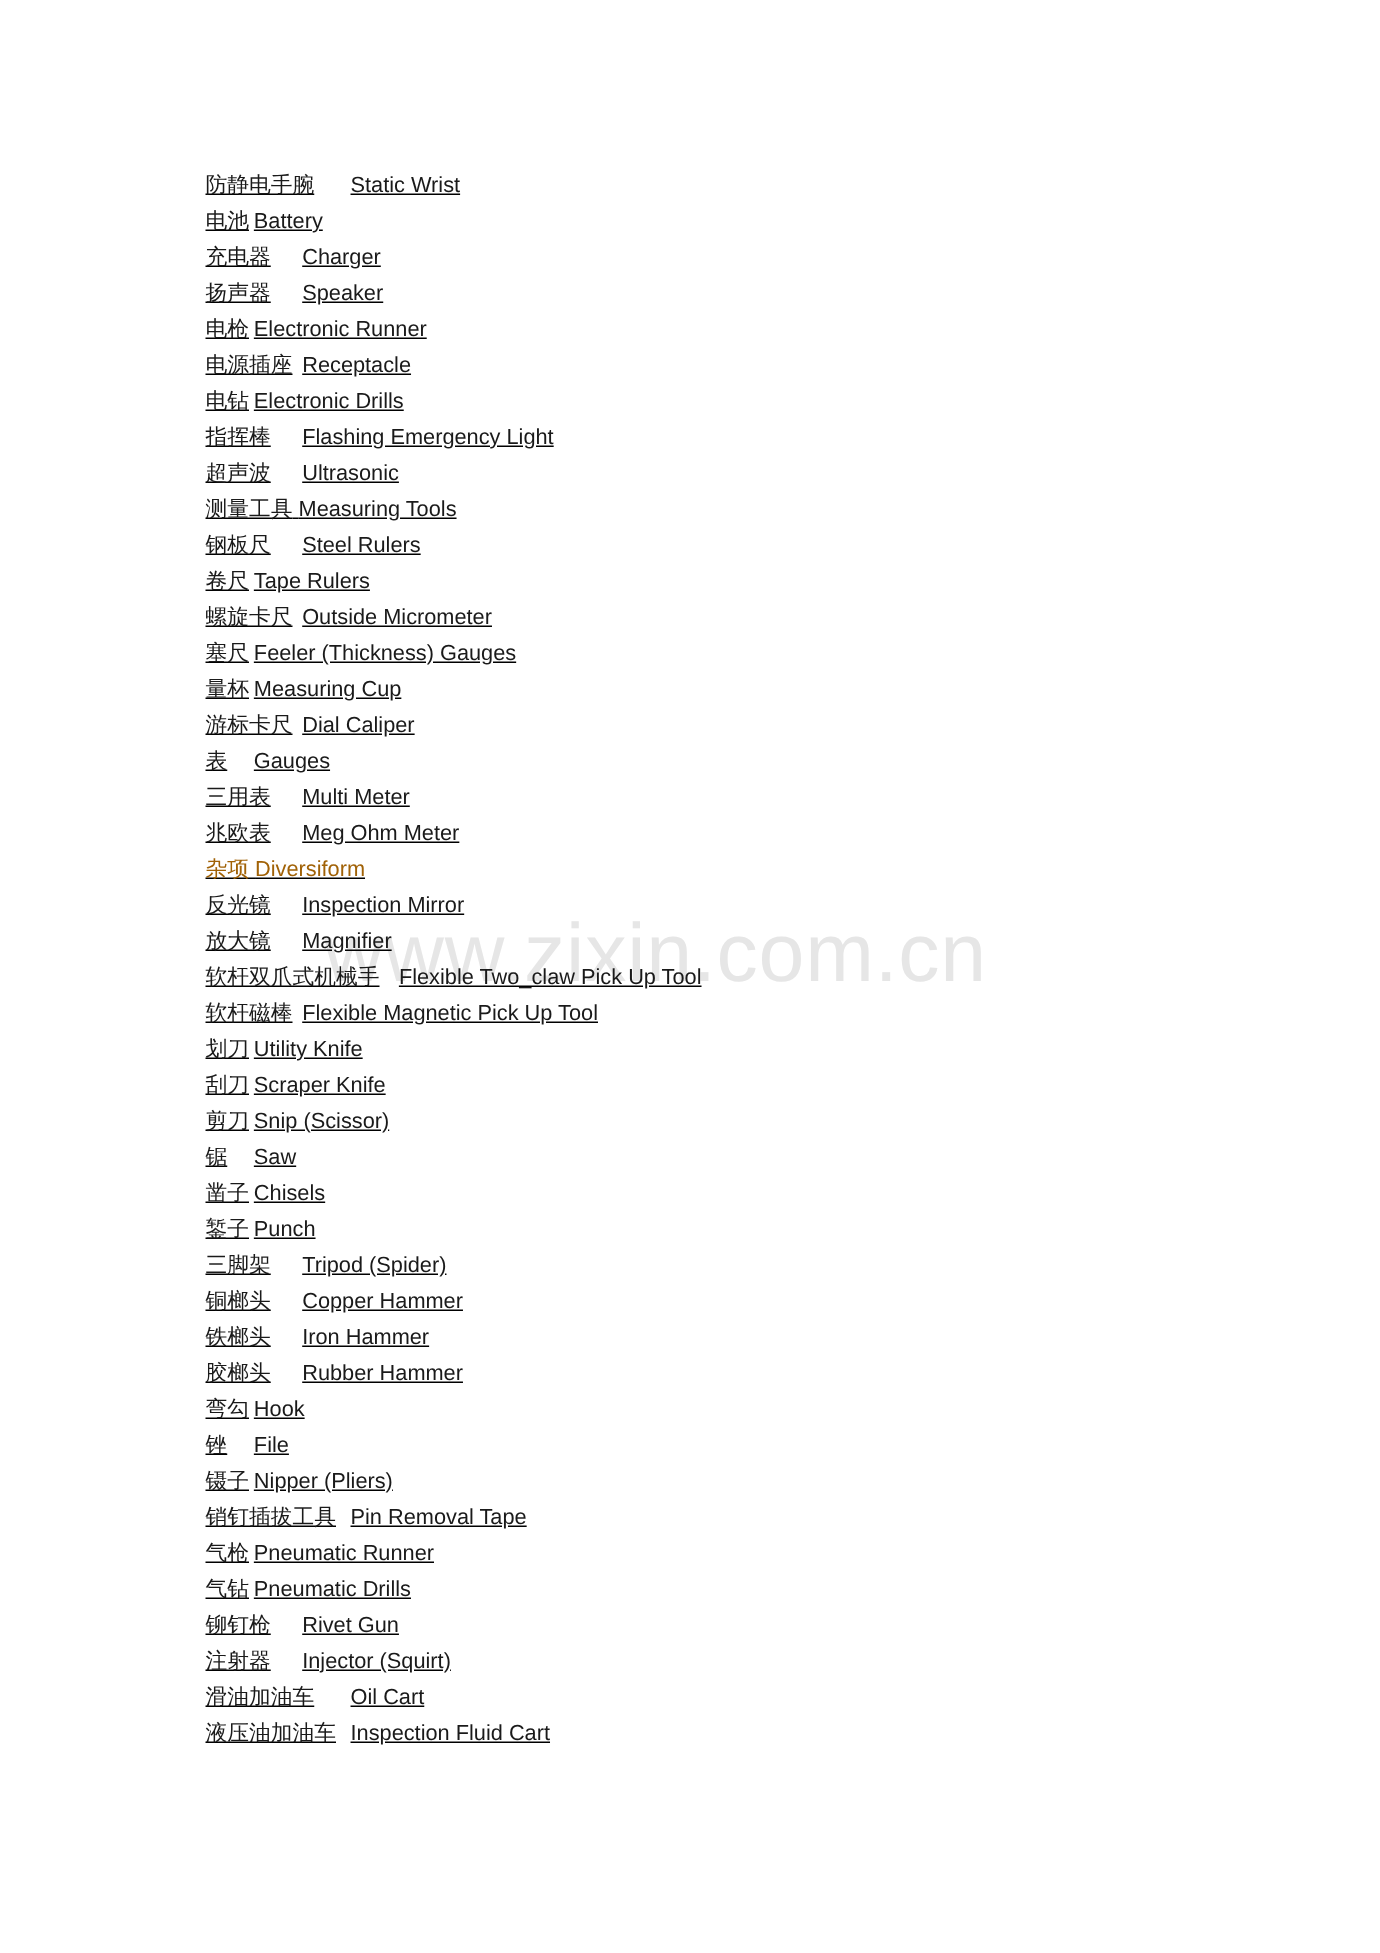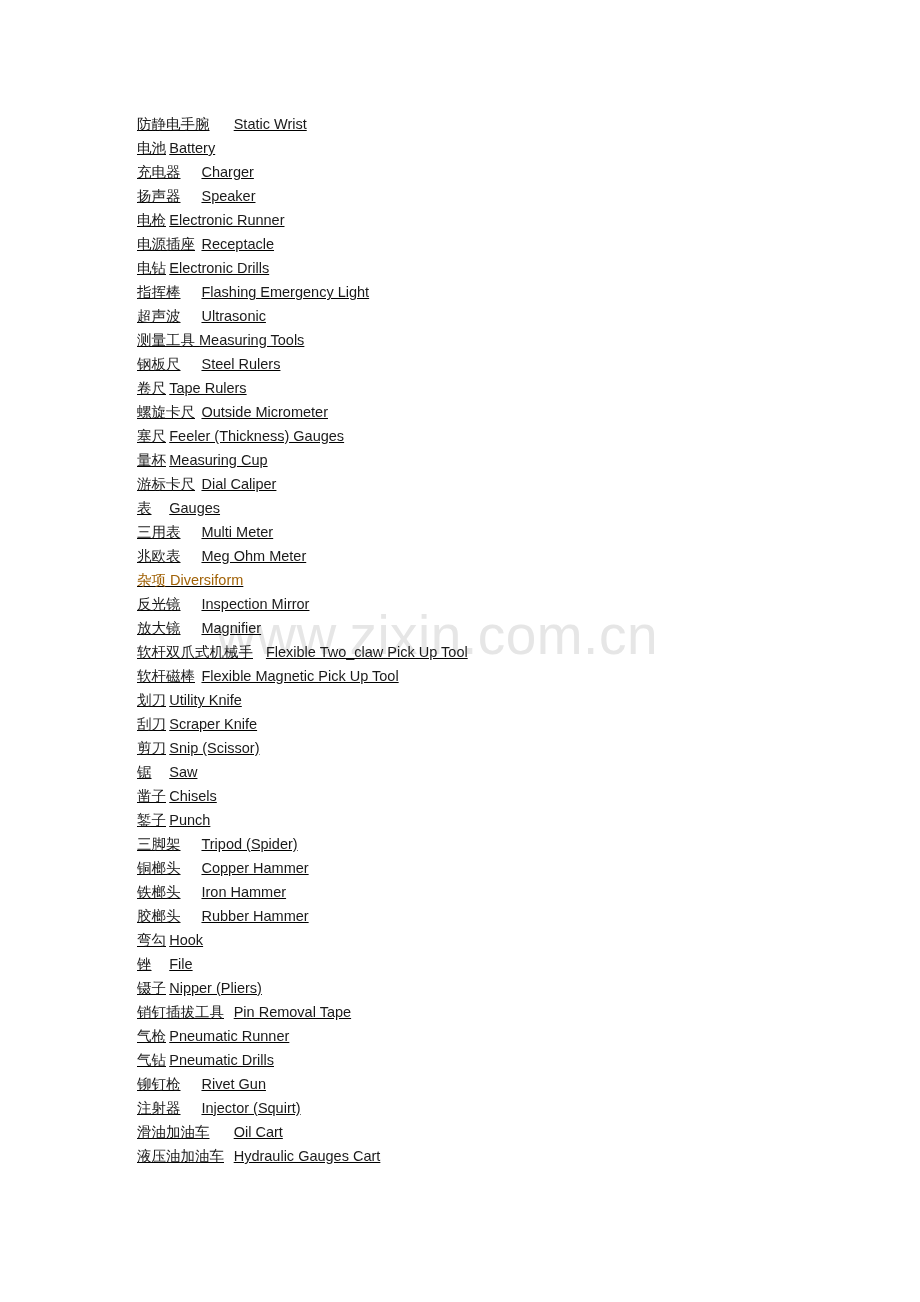--- a/index.html
+++ b/index.html
@@ -107,16 +107,16 @@
       <div class="entry"><span>胶榔头</span><span>	</span><span>Rubber Hammer</span></div>
       <div class="entry"><span>弯勾</span><span>	</span><span>Hook</span></div>
       <div class="entry"><span>锉</span><span>	</span><span>File</span></div>
       <div class="entry"><span>镊子</span><span>	</span><span>Nipper (Pliers)</span></div>
       <div class="entry"><span>销钉插拔工具</span><span>	</span><span>Pin Removal Tape</span></div>
       <div class="entry"><span>气枪</span><span>	</span><span>Pneumatic Runner</span></div>
       <div class="entry"><span>气钻</span><span>	</span><span>Pneumatic Drills</span></div>
       <div class="entry"><span>铆钉枪</span><span>	</span><span>Rivet Gun</span></div>
       <div class="entry"><span>注射器</span><span>	</span><span>Injector (Squirt)</span></div>
       <div class="entry"><span>滑油加油车</span><span>	</span><span>Oil Cart</span></div>
-      <div class="entry"><span>液压油加油车</span><span>	</span><span>Hydraulic Gauges Cart</span></div>
+      <div class="entry"><span>液压油加油车</span><span>	</span><span>Inspection Fluid Cart</span></div>
     </div>
 
 </div>
 
 </body></html>

